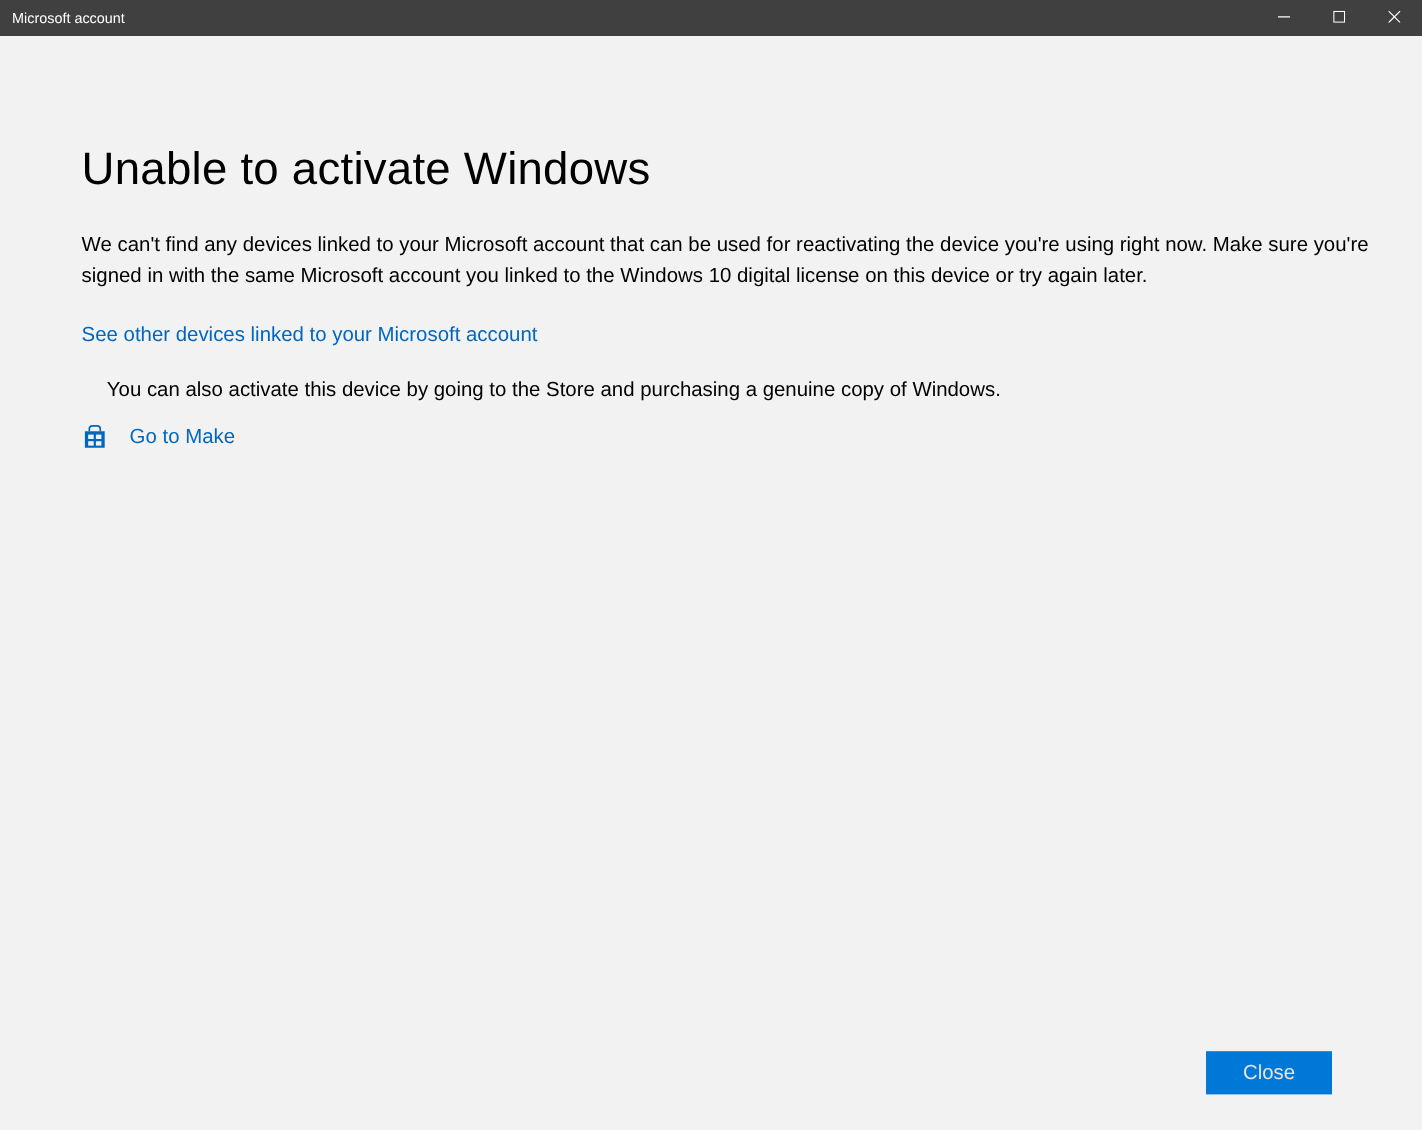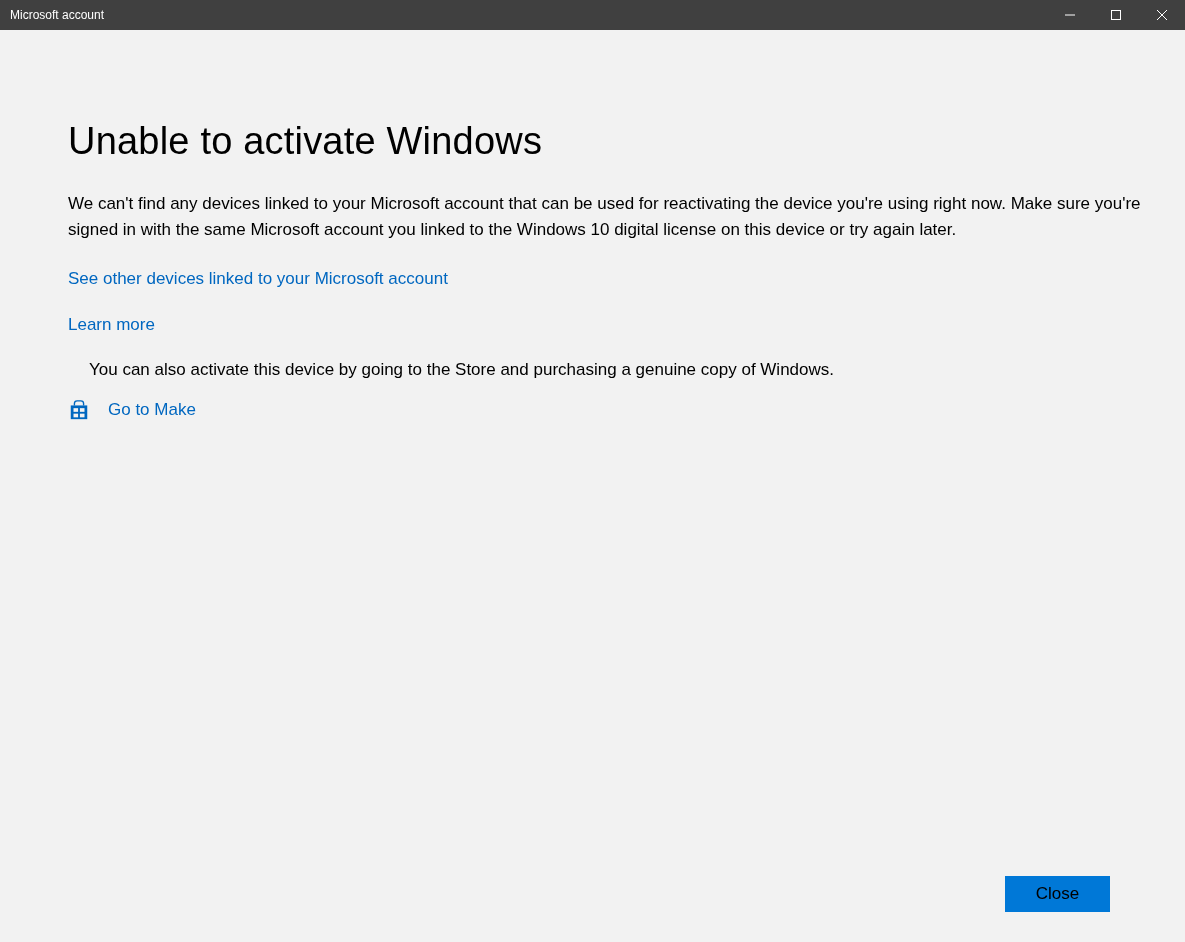--- a/index.html
+++ b/index.html
@@ -106,21 +106,21 @@
       color: #0067c0;
       font-size: 17px;
     }
     .footer {
       position: absolute;
       bottom: 30px;
       right: 75px;
     }
     .close-button {
       background: #0078d7;
-      color: #000000;
+      color: #e5e5e5;
       border: none;
       font-size: 17px;
       font-weight: 400;
       font-family: inherit;
       padding: 8px 0;
       width: 105px;
       cursor: pointer;
     }
   </style>
 </head>
@@ -156,23 +156,20 @@
 
 <div class="content">
   <h1 class="page-title">Unable to activate Windows</h1>
 
   <p class="body-text description">We can't find any devices linked to your Microsoft account that can be used for reactivating the device you're using right now. Make sure you're signed in with the same Microsoft account you linked to the Windows 10 digital license on this device or try again later.</p>
 
   <div class="link-block-1">
     <a class="link">See other devices linked to your Microsoft account</a>
   </div>
 
-  <div class="link-block-2">
-    <a class="link">Learn more</a>
-  </div>
 
   <p class="body-text store-text">You can also activate this device by going to the Store and purchasing a genuine copy of Windows.</p>
 
   <div class="store-row">
     <span class="store-icon">
       <svg viewBox="0 0 24 24">
         <path d="M7 7 L7 5 C7 3.3 8.3 2 10 2 L14 2 C15.7 2 17 3.3 17 5 L17 7" fill="none" stroke="#0067c0" stroke-width="1.5"></path>
         <path d="M3 7 L21 7 L21 22 L3 22 Z" fill="#0067c0"></path>
         <rect x="6" y="10" width="5" height="4" fill="#f2f2f2"></rect>
         <rect x="13" y="10" width="5" height="4" fill="#f2f2f2"></rect>

